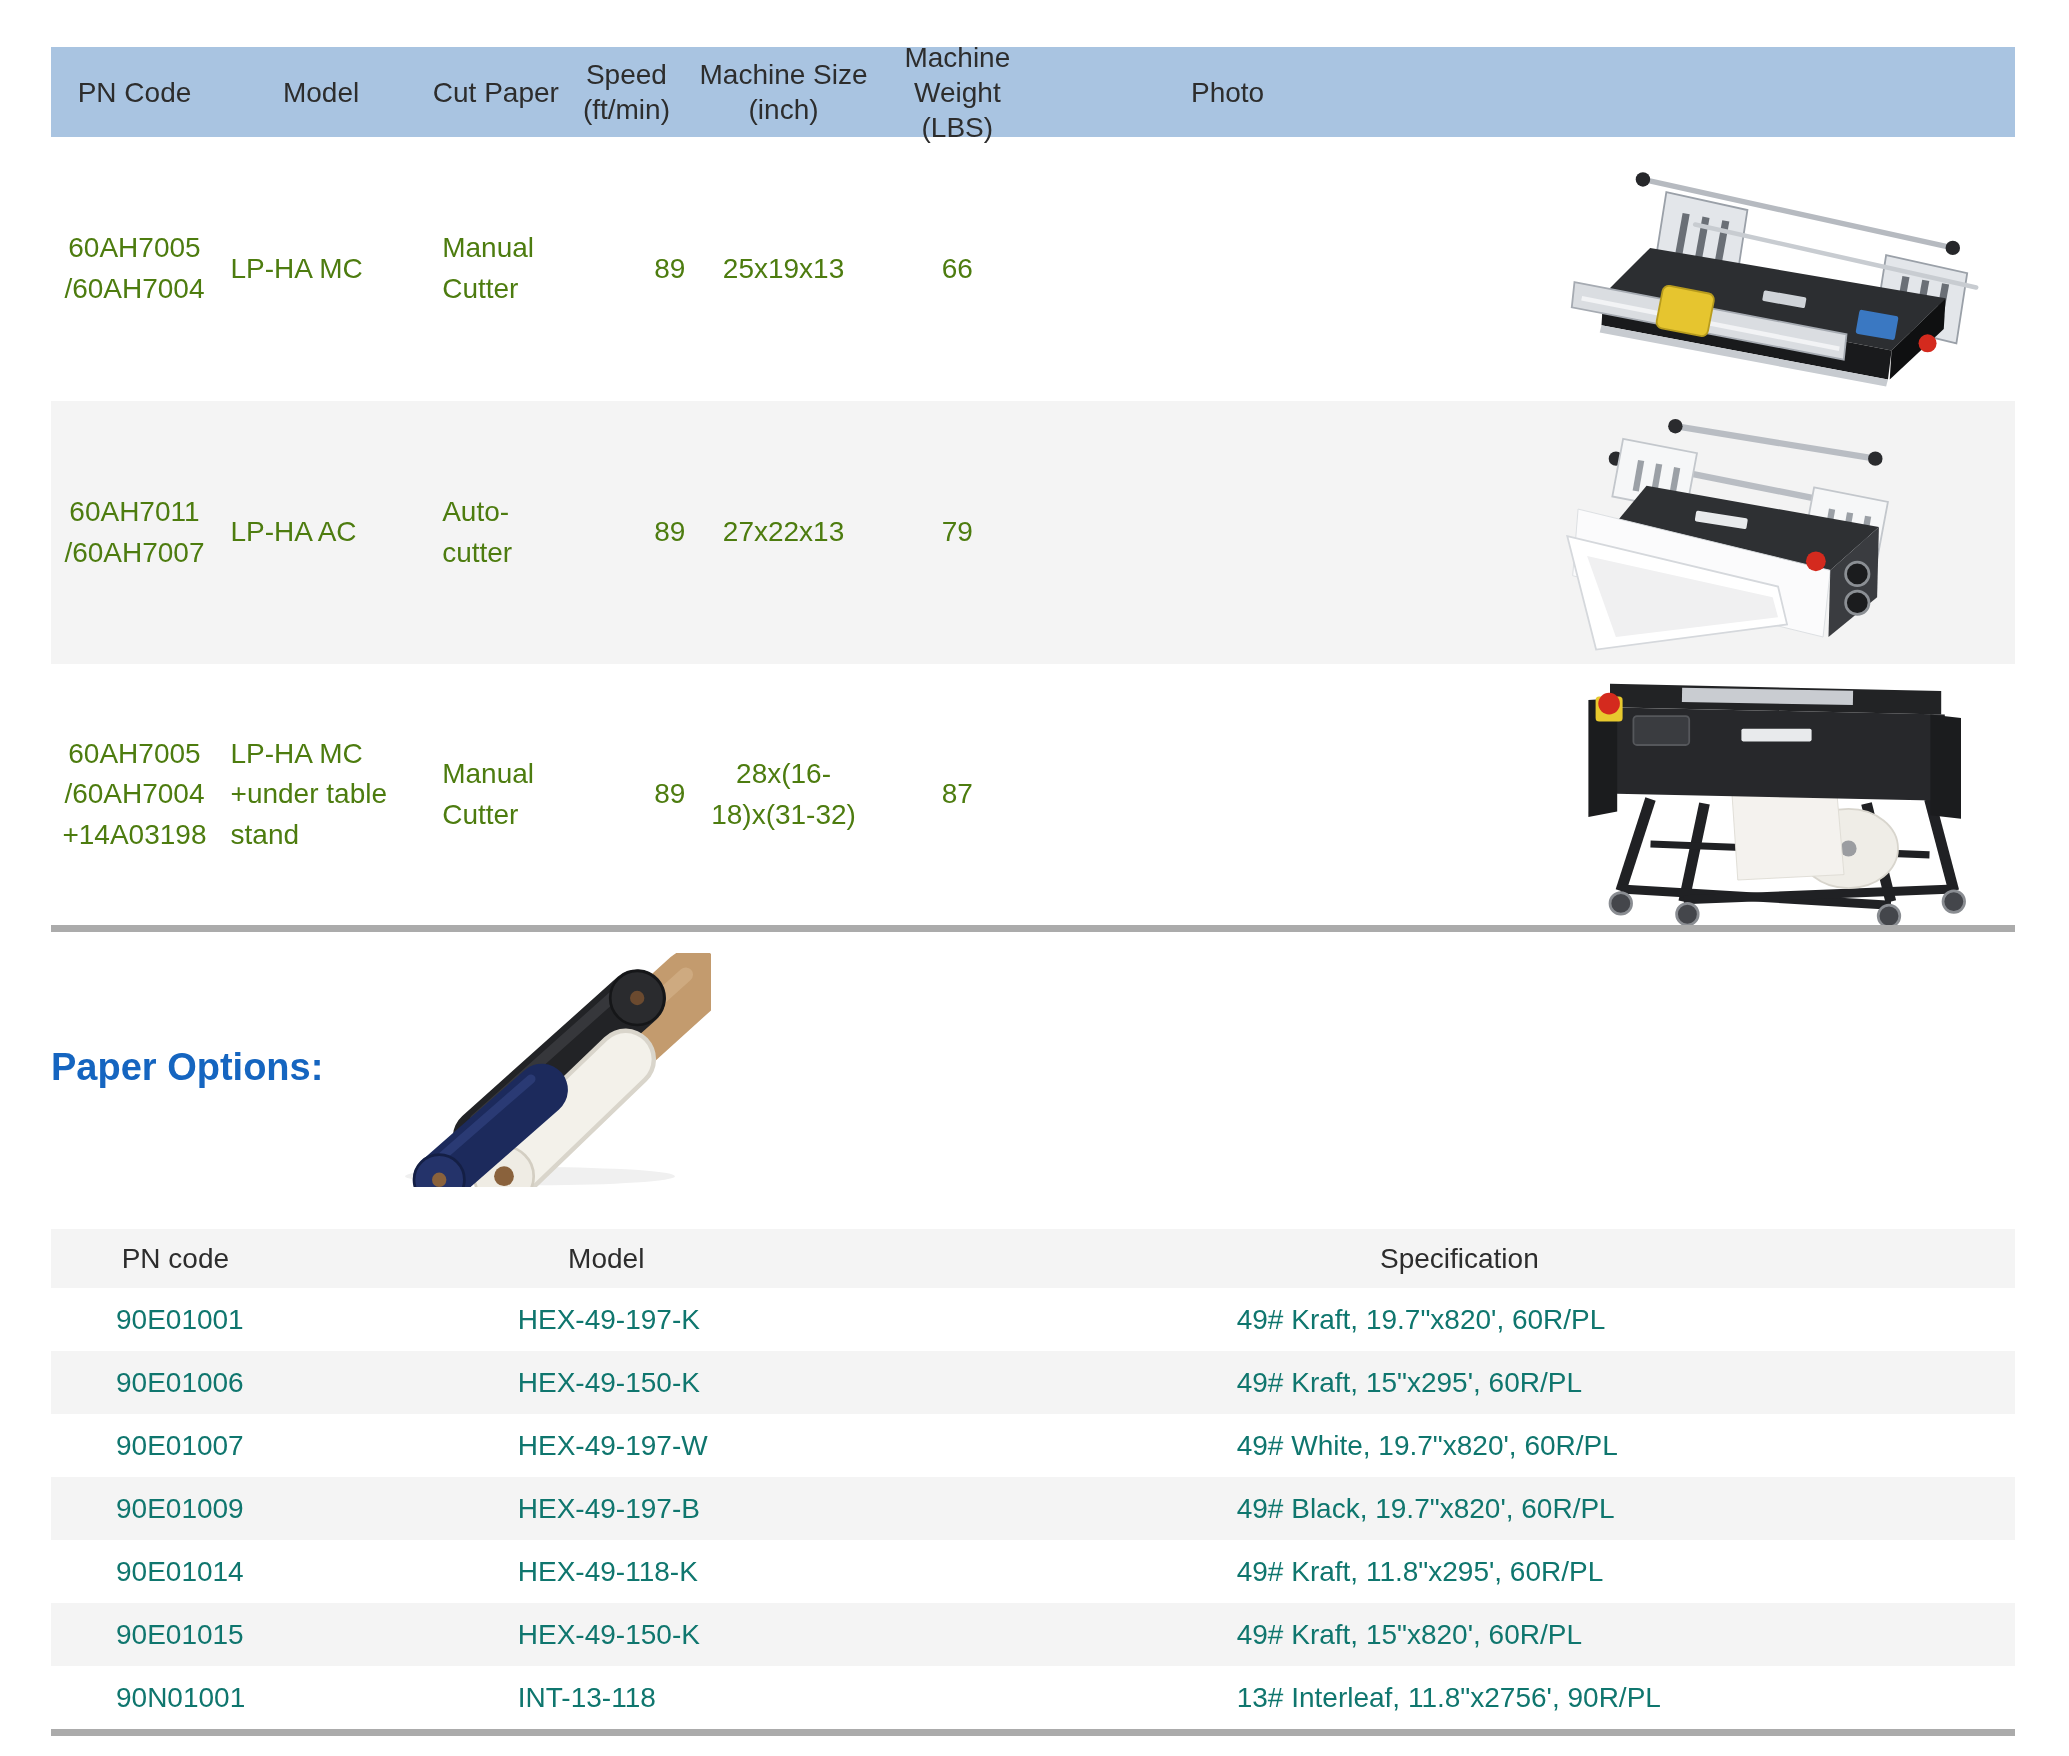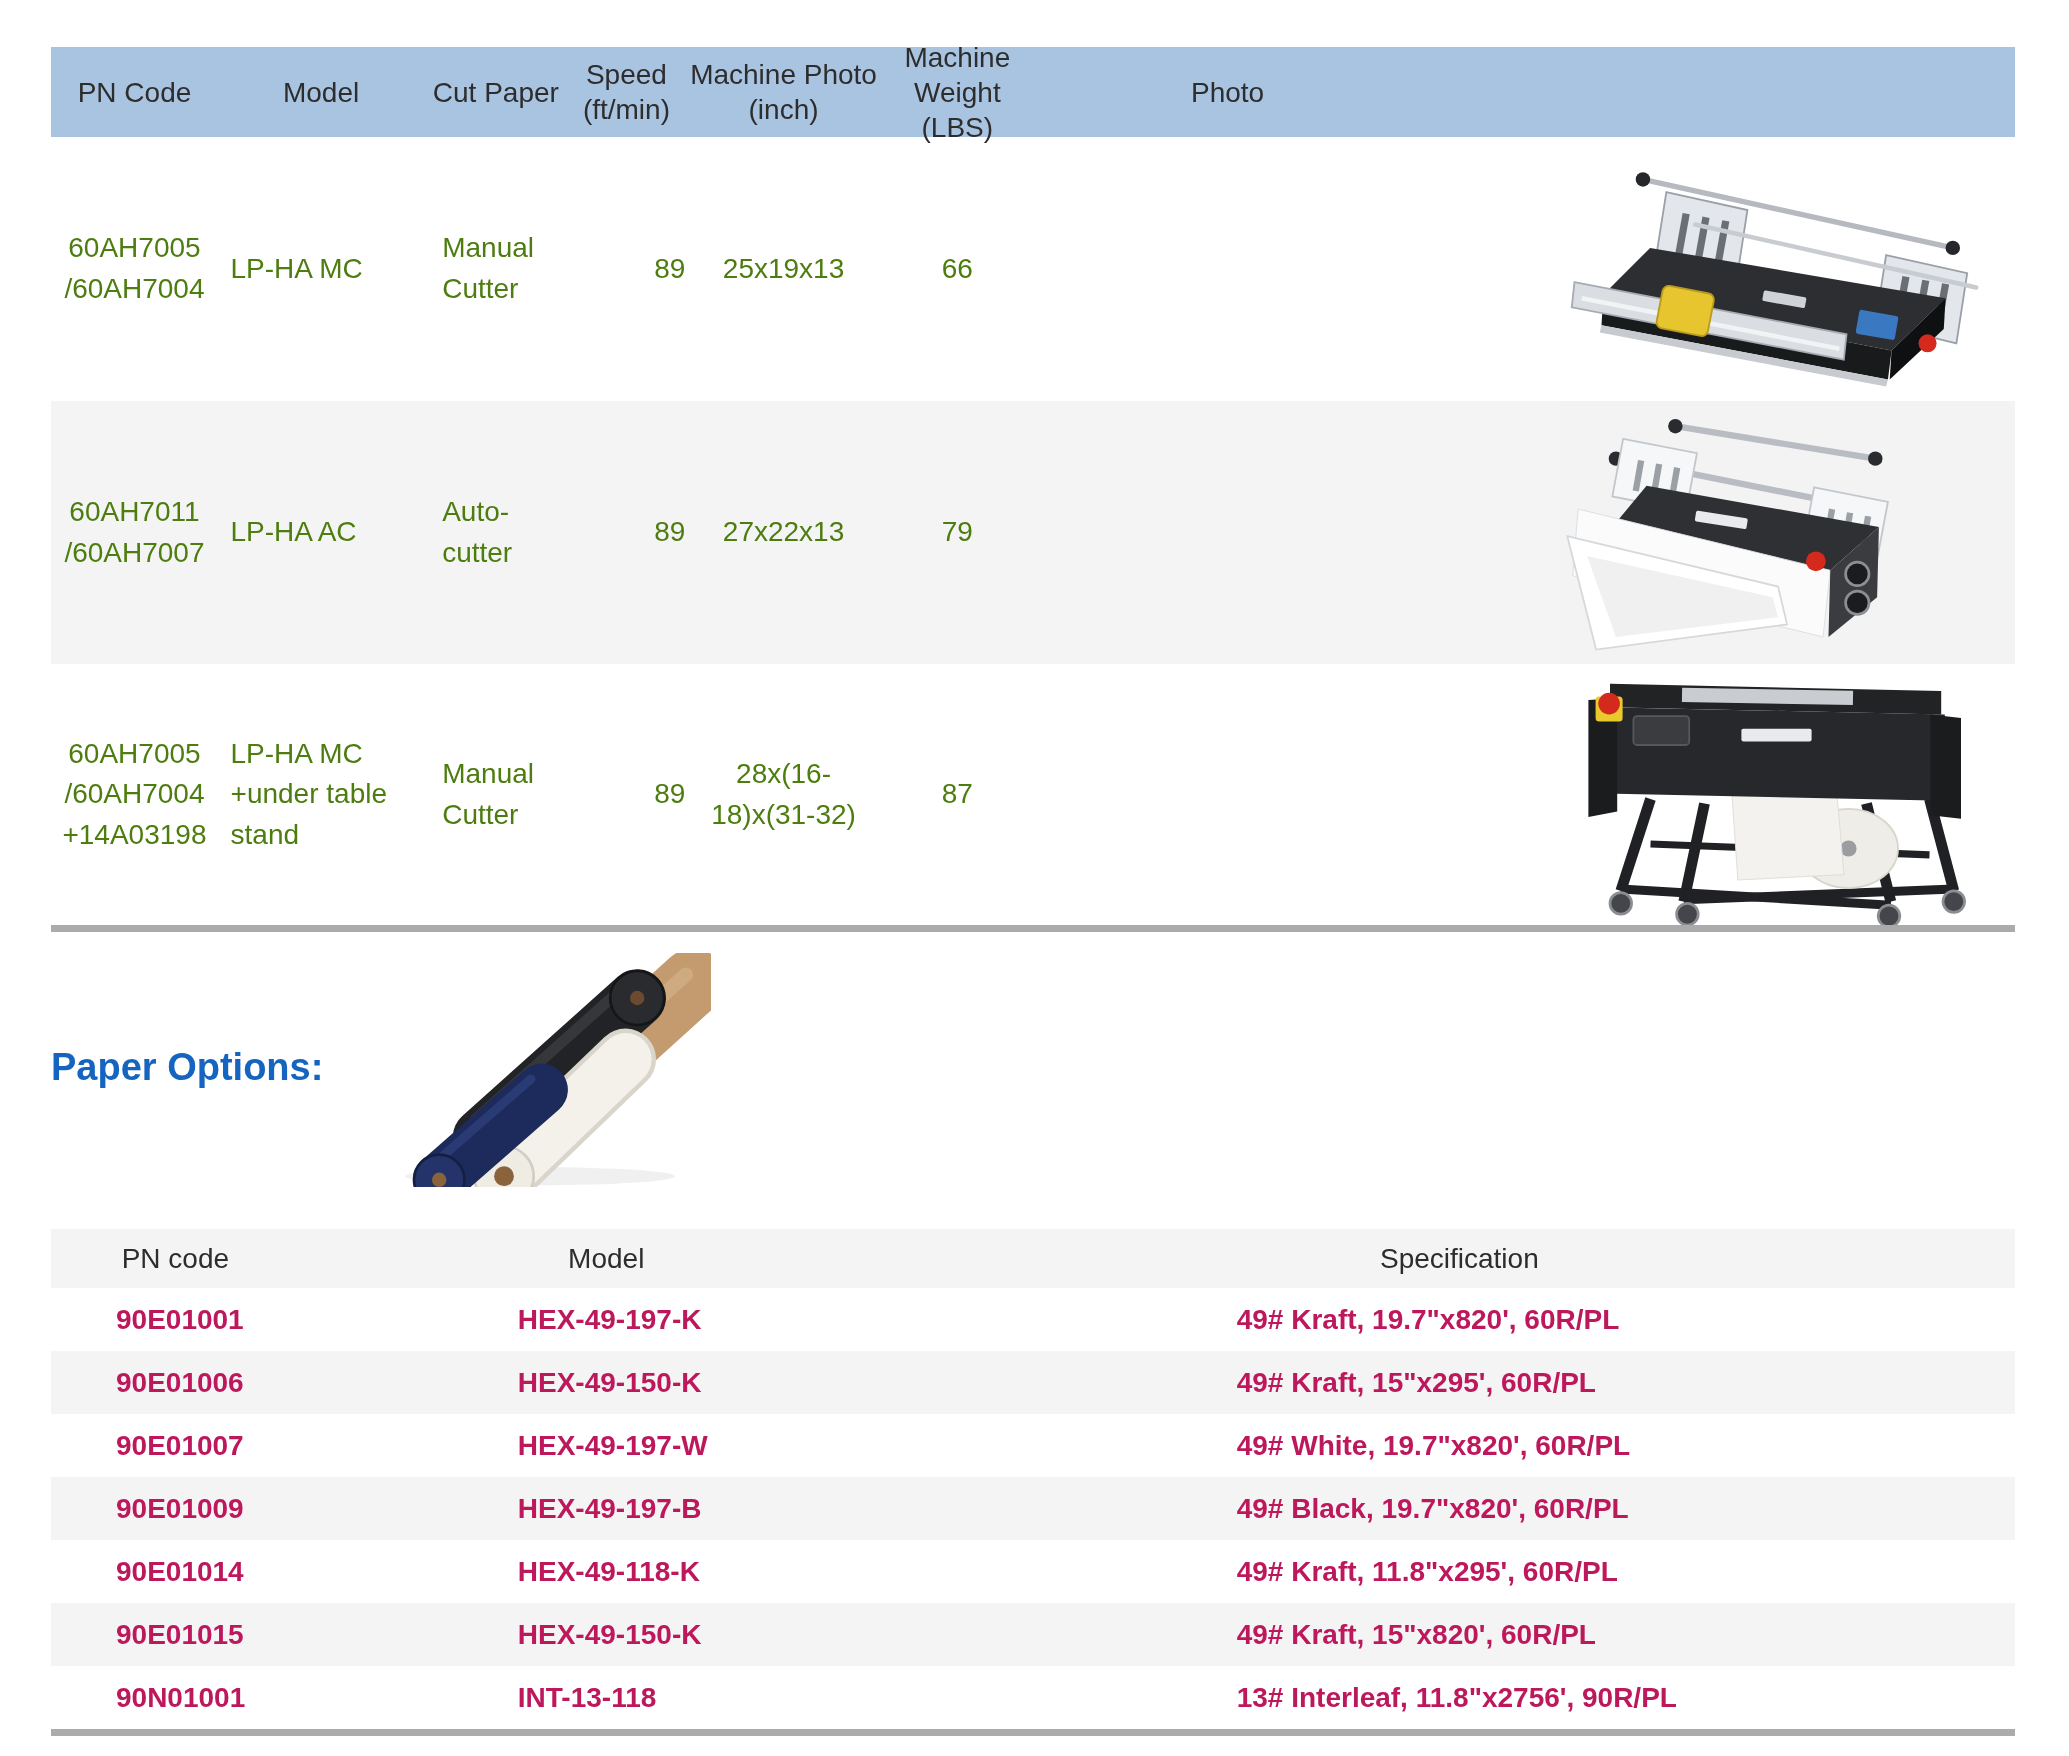--- a/index.html
+++ b/index.html
@@ -41,42 +41,42 @@
     position:absolute;left:0;top:144px;
     font-size:38px;font-weight:bold;color:#1565c0;letter-spacing:0px;
   }
   .rolls{position:absolute;left:345px;top:51px;width:315px;height:234px;}
   
   .t2{position:absolute;left:51px;top:1229px;width:1964px;font-size:28px;}
   .t2 .hdr{
     display:flex;align-items:center;height:59px;background:#f4f4f4;
     color:#2d2d2d;
   }
-  .t2 .row{display:flex;align-items:center;height:63px;color:#be185d;font-weight:bold;}
+  .t2 .row{display:flex;align-items:center;height:63px;color:#0f766e;}
   .t2 .row.alt{background:#f4f4f4;}
   .p-pn{width:20%;text-align:left;padding-left:65px;}
   .p-model{width:28%;text-align:left;padding-left:74px;}
   .p-spec{width:52%;text-align:left;padding-left:243px;}
   .t2 .hdr .p-pn{text-align:center;padding-left:0;padding-right:144px;}
   .t2 .hdr .p-model{text-align:center;padding-left:0;padding-right:225px;}
   .t2 .hdr .p-spec{text-align:center;padding-left:0;padding-right:90px;}
 </style>
 </head>
 <body>
 
 <div class="page">
 
   <div class="t1">
     <div class="hdr">
       <div class="cell c-pn">PN Code</div>
       <div class="cell c-model">Model</div>
       <div class="cell c-cut">Cut Paper</div>
       <div class="cell c-speed">Speed
 (ft/min)</div>
-      <div class="cell c-size">Machine Photo
+      <div class="cell c-size">Machine Size
 (inch)</div>
       <div class="cell c-weight">Machine Weight
 (LBS)</div>
       <div class="cell c-photo">Photo</div>
     </div>
 
     <div class="row" style="height:264px;">
       <div class="cell c-pn">60AH7005
 /60AH7004</div>
       <div class="cell c-model">LP-HA MC</div>

